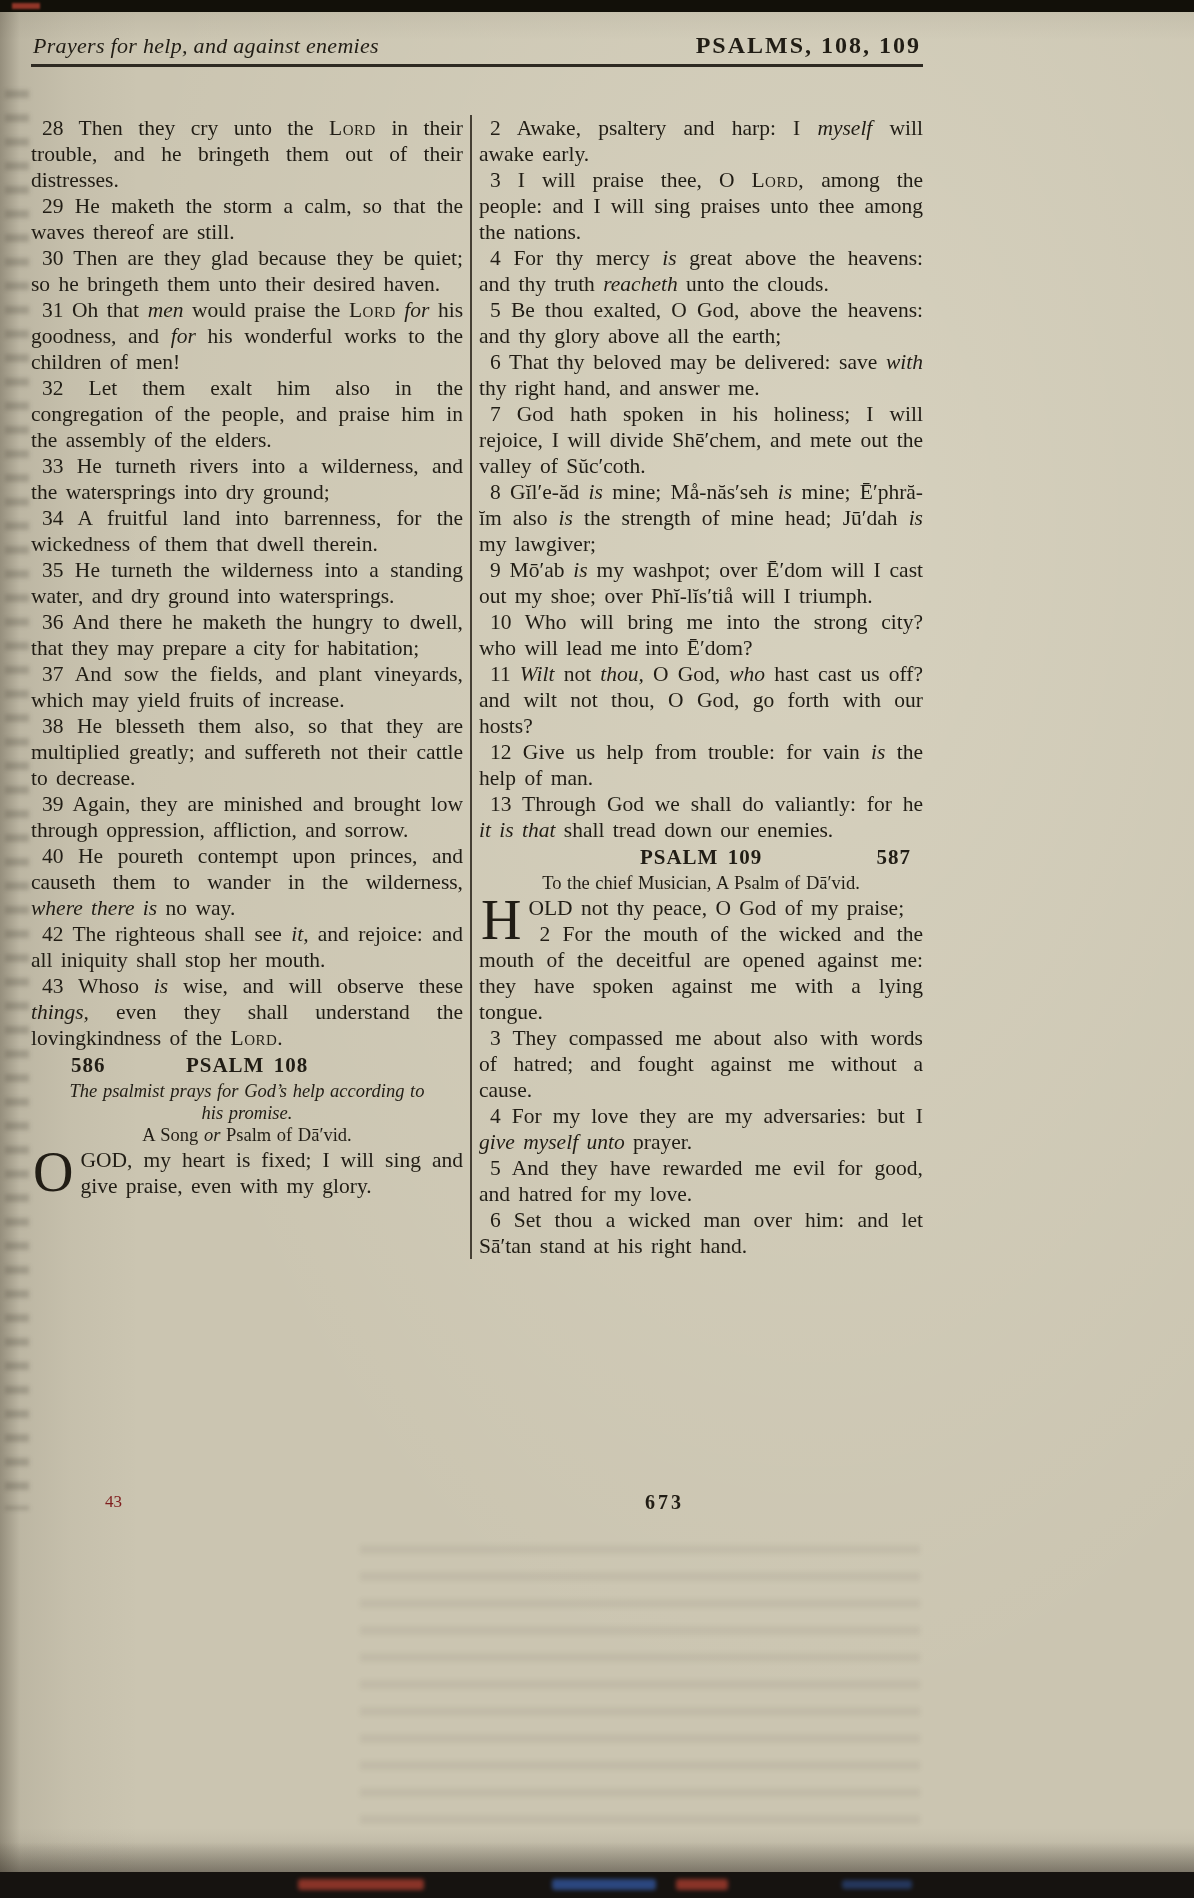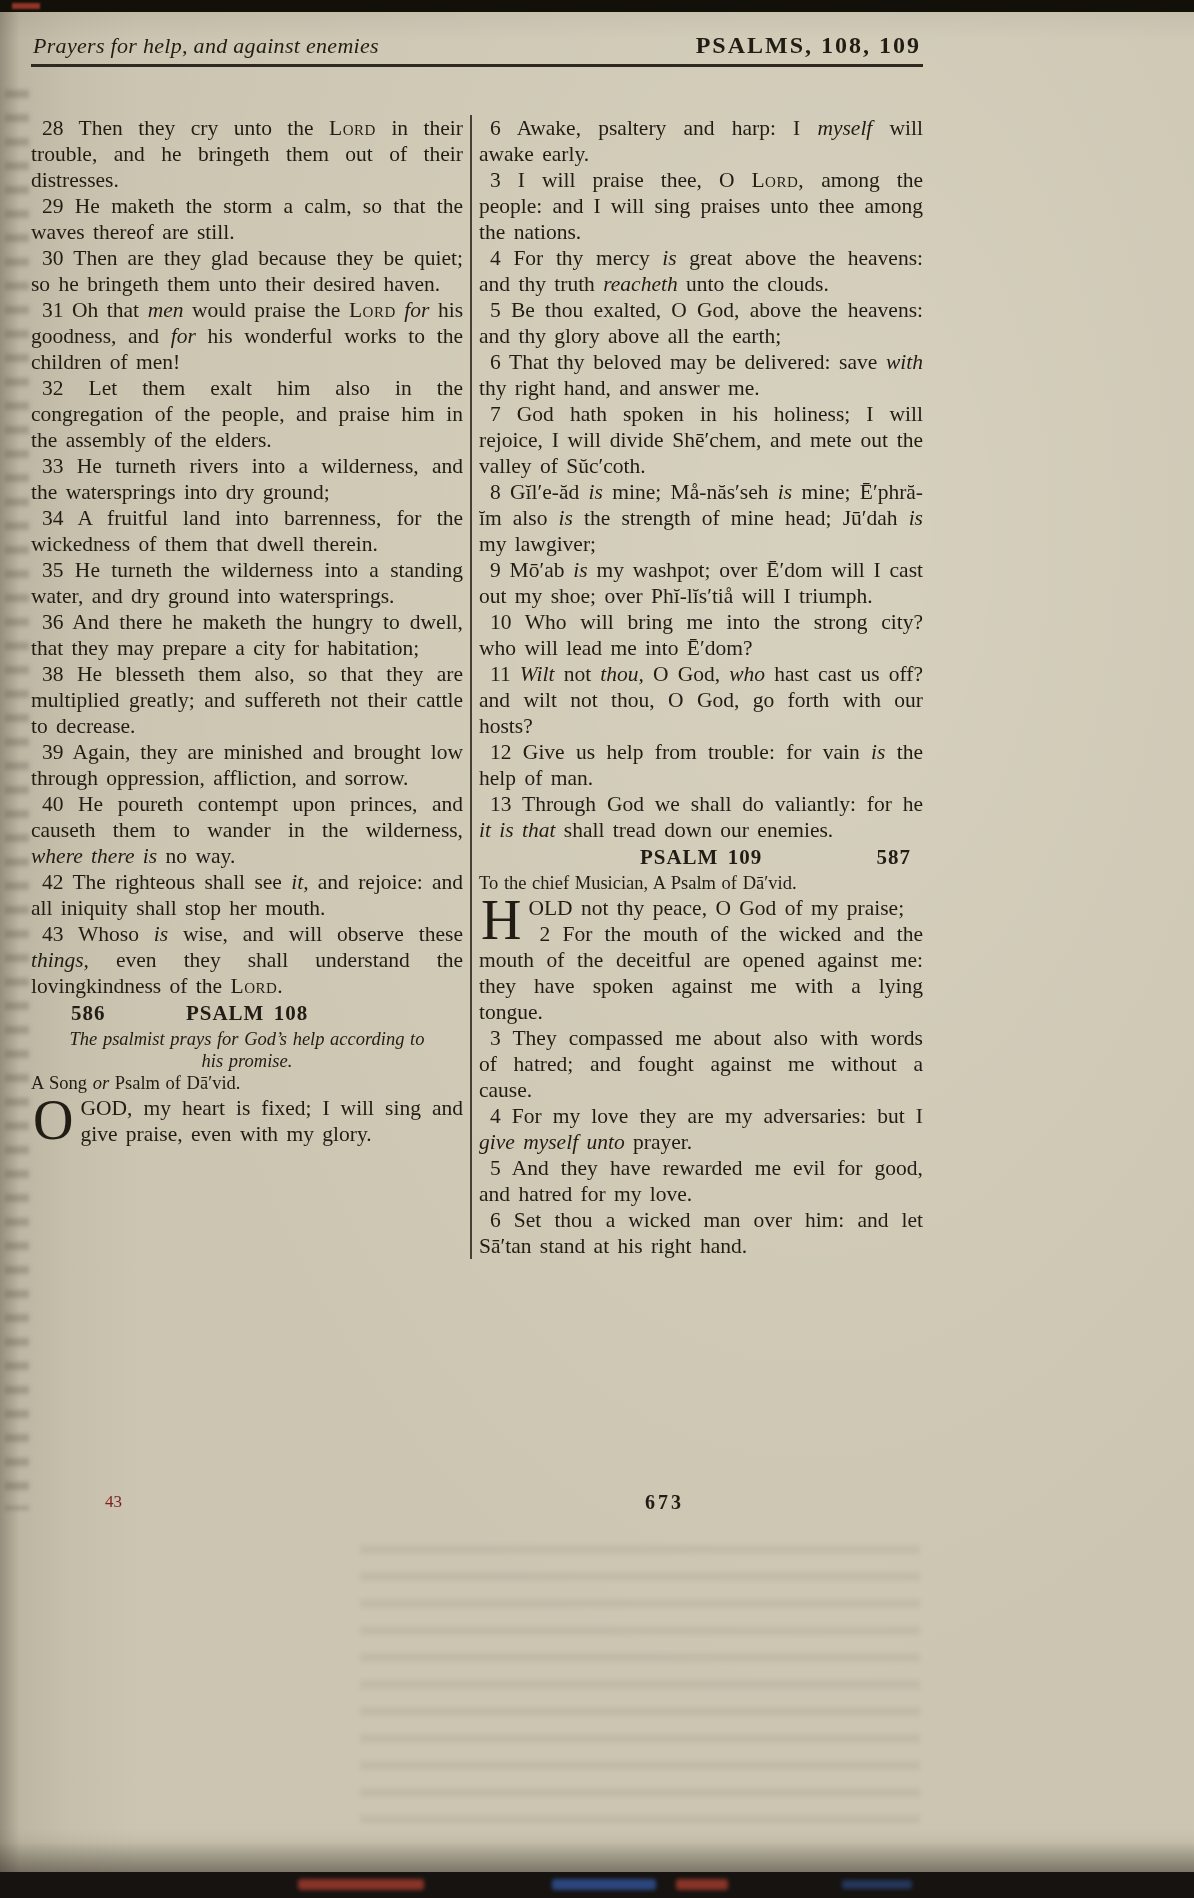--- a/index.html
+++ b/index.html
@@ -61,21 +61,21 @@
   .dropcap-verse{text-indent:0;}
   .seg-i{font-style:italic;}
   .seg-sc{font-variant:small-caps;letter-spacing:.5px;}
   .dropcap{float:left;font-size:56px;line-height:44px;padding:3px 7px 0 2px;}
 
   .psalm-heading{position:relative;text-align:center;font-weight:bold;font-size:21px;line-height:27px;letter-spacing:1px;margin:1px 0;}
   .ph-side{position:absolute;font-weight:bold;}
   .ph-left{left:40px;}
   .ph-right{right:12px;}
   .subtitle{margin:0;text-align:center;font-style:italic;font-size:18.5px;line-height:22px;padding:0 34px;word-spacing:1px;}
-  .attribution{margin:0;font-size:18.5px;line-height:23px;word-spacing:1px;}
+  .attribution{margin:0;text-align:center;font-size:18.5px;line-height:23px;word-spacing:1px;}
 
   .sig-mark{position:absolute;left:105px;top:1492px;font-size:17px;color:#7f1d1d;z-index:2;}
   .page-number{position:absolute;left:645px;top:1491px;font-size:20px;font-weight:bold;letter-spacing:3px;z-index:2;}
 </style>
 </head>
 <body>
 
 <div class="paper-tone"></div>
 <div class="margin-bleed"></div>
 <div class="ghost-lower"></div>
@@ -94,33 +94,34 @@
     <div class="col col-left">
         <p class="verse"><span class="seg">28 Then they cry unto the </span><span class="seg-sc">Lord</span><span class="seg"> in their trouble, and he bringeth them out of their distresses.</span></p>
         <p class="verse"><span class="seg">29 He maketh the storm a calm, so that the waves thereof are still.</span></p>
         <p class="verse"><span class="seg">30 Then are they glad because they be quiet; so he bringeth them unto their desired haven.</span></p>
         <p class="verse"><span class="seg">31 Oh that </span><span class="seg-i">men</span><span class="seg"> would praise the </span><span class="seg-sc">Lord</span><span class="seg"> </span><span class="seg-i">for</span><span class="seg"> his goodness, and </span><span class="seg-i">for</span><span class="seg"> his wonderful works to the children of men!</span></p>
         <p class="verse"><span class="seg">32 Let them exalt him also in the congregation of the people, and praise him in the assembly of the elders.</span></p>
         <p class="verse"><span class="seg">33 He turneth rivers into a wilderness, and the watersprings into dry ground;</span></p>
         <p class="verse"><span class="seg">34 A fruitful land into barrenness, for the wickedness of them that dwell therein.</span></p>
         <p class="verse"><span class="seg">35 He turneth the wilderness into a standing water, and dry ground into watersprings.</span></p>
         <p class="verse"><span class="seg">36 And there he maketh the hungry to dwell, that they may prepare a city for habitation;</span></p>
+        <p class="verse"><span class="seg">37 And sow the fields, and plant vineyards, which may yield fruits of increase.</span></p>
         <p class="verse"><span class="seg">38 He blesseth them also, so that they are multiplied greatly; and suffereth not their cattle to decrease.</span></p>
         <p class="verse"><span class="seg">39 Again, they are minished and brought low through oppression, affliction, and sorrow.</span></p>
         <p class="verse"><span class="seg">40 He poureth contempt upon princes, and causeth them to wander in the wilderness, </span><span class="seg-i">where there is</span><span class="seg"> no way.</span></p>
         <p class="verse"><span class="seg">42 The righteous shall see </span><span class="seg-i">it,</span><span class="seg"> and rejoice: and all iniquity shall stop her mouth.</span></p>
         <p class="verse"><span class="seg">43 Whoso </span><span class="seg-i">is</span><span class="seg"> wise, and will observe these </span><span class="seg-i">things,</span><span class="seg"> even they shall understand the lovingkindness of the </span><span class="seg-sc">Lord.</span></p>
         <div class="psalm-heading"><span class="ph-side ph-left">586</span><span class="ph-title">PSALM 108</span><span class="ph-side ph-right"></span></div>
         <p class="subtitle"><span class="seg">The psalmist prays for God’s help according to his promise.</span></p>
         <p class="attribution"><span class="seg">A Song </span><span class="seg-i">or</span><span class="seg"> Psalm of Dā′vid.</span></p>
         <p class="verse dropcap-verse"><span class="dropcap">O</span><span class="seg">GOD, my heart is fixed; I will sing and give praise, even with my glory.</span></p>
       </div>
     <div class="col-divider"></div>
     <div class="col col-right">
-        <p class="verse"><span class="seg">6 Awake, psaltery and harp: I </span><span class="seg-i">myself</span><span class="seg"> will awake early.</span></p>
+        <p class="verse"><span class="seg">2 Awake, psaltery and harp: I </span><span class="seg-i">myself</span><span class="seg"> will awake early.</span></p>
         <p class="verse"><span class="seg">3 I will praise thee, O </span><span class="seg-sc">Lord,</span><span class="seg"> among the people: and I will sing praises unto thee among the nations.</span></p>
         <p class="verse"><span class="seg">4 For thy mercy </span><span class="seg-i">is</span><span class="seg"> great above the heavens: and thy truth </span><span class="seg-i">reacheth</span><span class="seg"> unto the clouds.</span></p>
         <p class="verse"><span class="seg">5 Be thou exalted, O God, above the heavens: and thy glory above all the earth;</span></p>
         <p class="verse"><span class="seg">6 That thy beloved may be delivered: save </span><span class="seg-i">with</span><span class="seg"> thy right hand, and answer me.</span></p>
         <p class="verse"><span class="seg">7 God hath spoken in his holiness; I will rejoice, I will divide Shē′chem, and mete out the valley of Sŭc′coth.</span></p>
         <p class="verse"><span class="seg">8 Gĭl′e-ăd </span><span class="seg-i">is</span><span class="seg"> mine; Må-năs′seh </span><span class="seg-i">is</span><span class="seg"> mine; Ē′phră-ĭm also </span><span class="seg-i">is</span><span class="seg"> the strength of mine head; Jū′dah </span><span class="seg-i">is</span><span class="seg"> my lawgiver;</span></p>
         <p class="verse"><span class="seg">9 Mō′ab </span><span class="seg-i">is</span><span class="seg"> my washpot; over Ē′dom will I cast out my shoe; over Phĭ-lĭs′tiå will I triumph.</span></p>
         <p class="verse"><span class="seg">10 Who will bring me into the strong city? who will lead me into Ē′dom?</span></p>
         <p class="verse"><span class="seg">11 </span><span class="seg-i">Wilt</span><span class="seg"> not </span><span class="seg-i">thou,</span><span class="seg"> O God, </span><span class="seg-i">who</span><span class="seg"> hast cast us off? and wilt not thou, O God, go forth with our hosts?</span></p>
         <p class="verse"><span class="seg">12 Give us help from trouble: for vain </span><span class="seg-i">is</span><span class="seg"> the help of man.</span></p>

